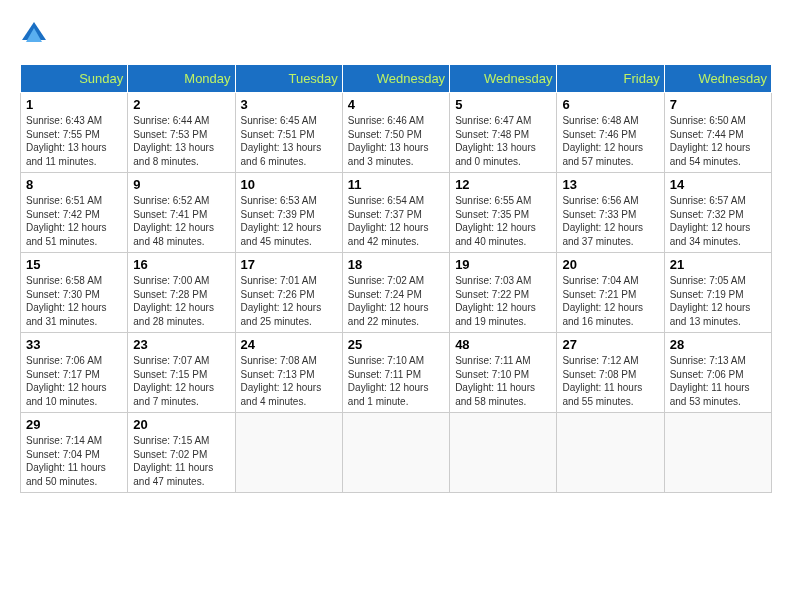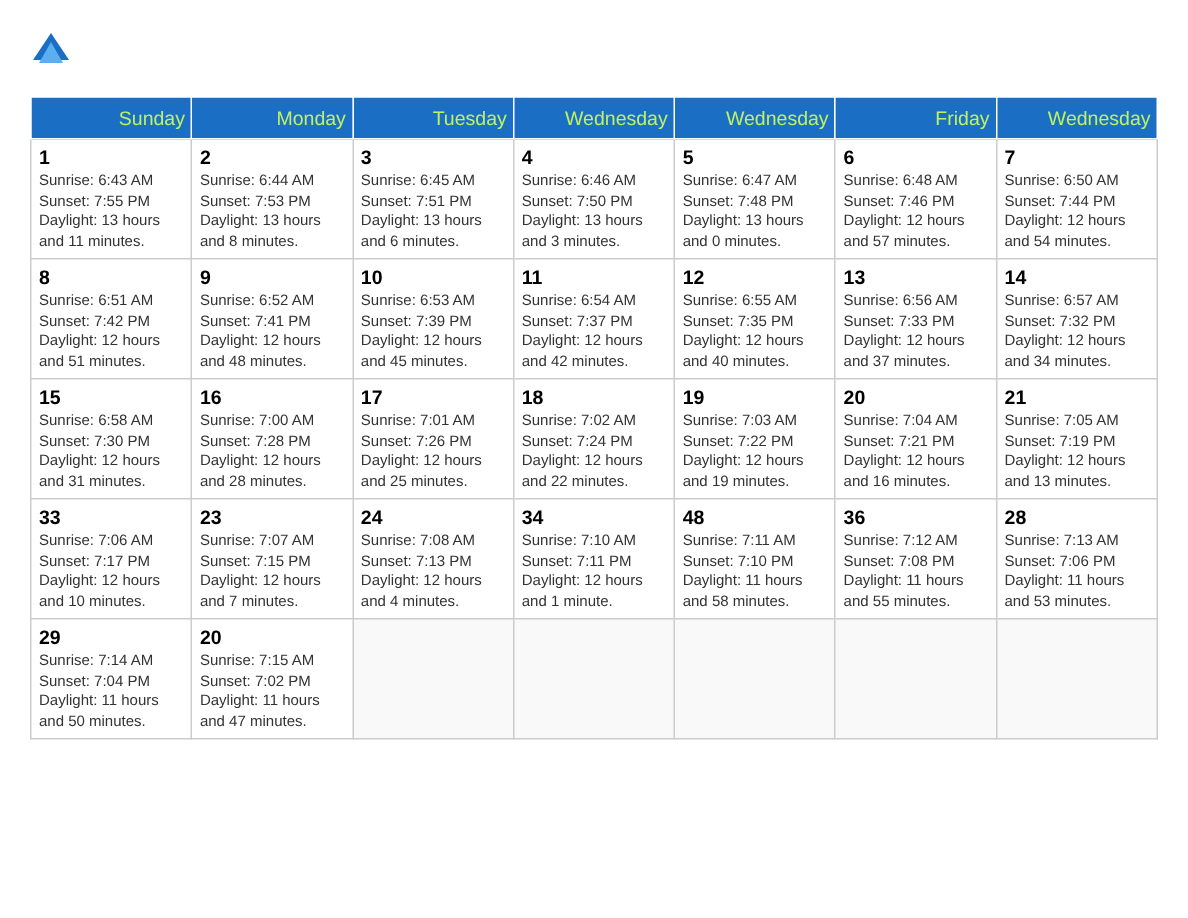--- a/index.html
+++ b/index.html
@@ -212,29 +212,29 @@
         </td>
         <td>
           <div class="day-num">23</div>
           <div class="day-info">Sunrise: 7:07 AM<br>Sunset: 7:15 PM<br>Daylight: 12 hours and 7 minutes.</div>
         </td>
         <td>
           <div class="day-num">24</div>
           <div class="day-info">Sunrise: 7:08 AM<br>Sunset: 7:13 PM<br>Daylight: 12 hours and 4 minutes.</div>
         </td>
         <td>
-          <div class="day-num">34</div>
+          <div class="day-num">25</div>
           <div class="day-info">Sunrise: 7:10 AM<br>Sunset: 7:11 PM<br>Daylight: 12 hours and 1 minute.</div>
         </td>
         <td>
           <div class="day-num">48</div>
           <div class="day-info">Sunrise: 7:11 AM<br>Sunset: 7:10 PM<br>Daylight: 11 hours and 58 minutes.</div>
         </td>
         <td>
-          <div class="day-num">36</div>
+          <div class="day-num">27</div>
           <div class="day-info">Sunrise: 7:12 AM<br>Sunset: 7:08 PM<br>Daylight: 11 hours and 55 minutes.</div>
         </td>
         <td>
           <div class="day-num">28</div>
           <div class="day-info">Sunrise: 7:13 AM<br>Sunset: 7:06 PM<br>Daylight: 11 hours and 53 minutes.</div>
         </td>
       </tr>
       <tr class="week">
         <td>
           <div class="day-num">29</div>

